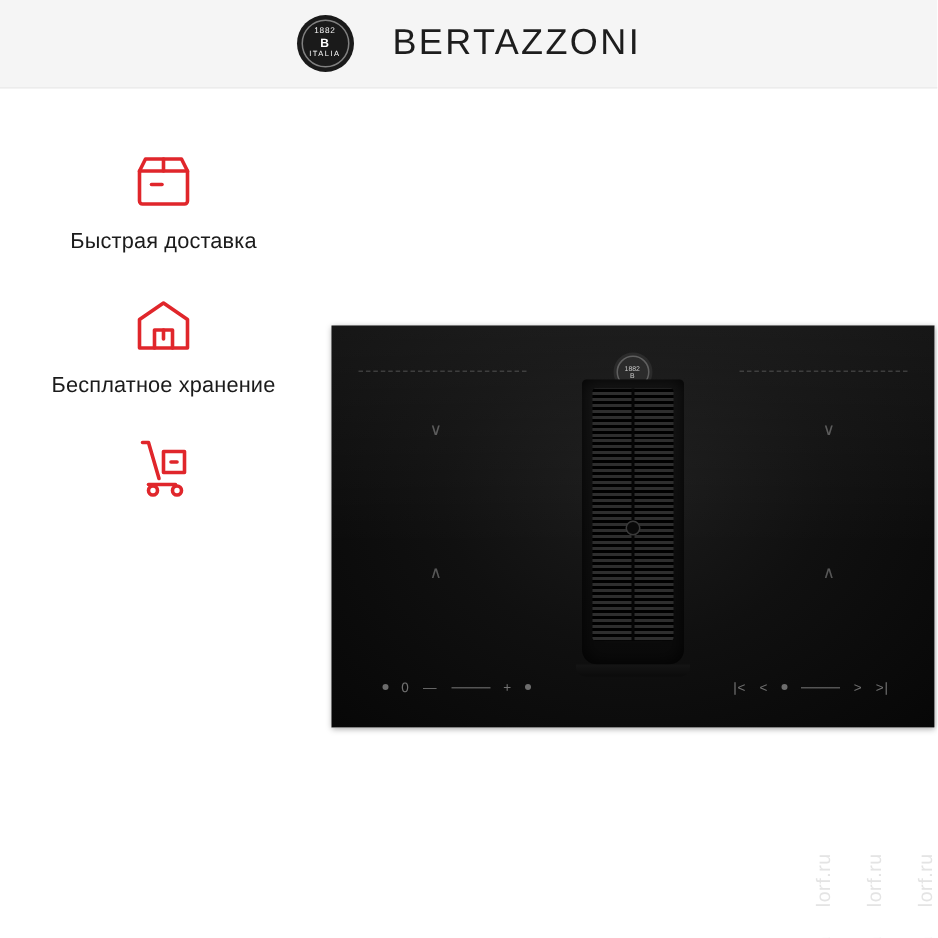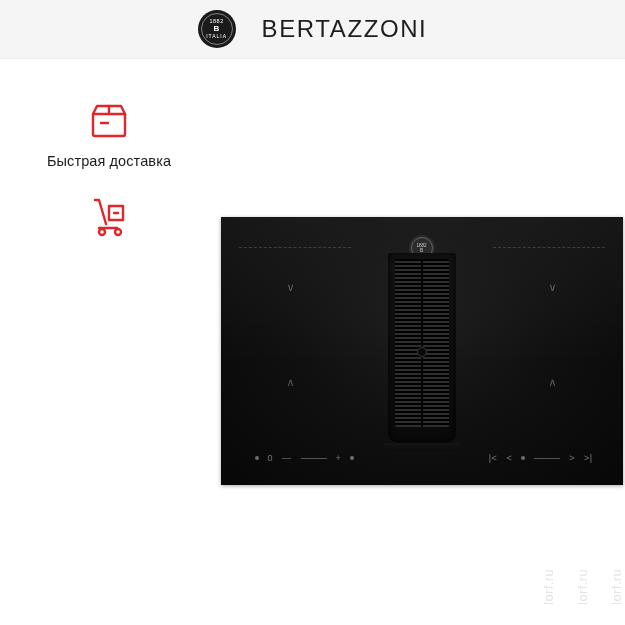--- a/index.html
+++ b/index.html
@@ -308,20 +308,31 @@
           <path d="M6 16h32v20a2 2 0 0 1-2 2H8a2 2 0 0 1-2-2V16z"></path>
           <path d="M6 16l4-8h24l4 8"></path>
           <path d="M22 8v8"></path>
           <path d="M14 25h7"></path>
         </svg>
       </div>
       <div class="benefit-label">Быстрая доставка</div>
     </div>
 
 
+    <div class="benefit">
+      <div class="benefit-icon">
+        <svg width="44" height="44" viewBox="0 0 44 44" fill="none" stroke="#e0262b" stroke-width="2.4" stroke-linejoin="round" stroke-linecap="round">
+          <path d="M6 19L22 8l16 11v19H6V19z"></path>
+          <path d="M16 38V26h12v12"></path>
+          <path d="M22 26v6"></path>
+        </svg>
+      </div>
+      <div class="benefit-label">Бесплатное
+хранение</div>
+    </div>
 
     <div class="benefit">
       <div class="benefit-icon">
         <svg width="44" height="44" viewBox="0 0 44 44" fill="none" stroke="#e0262b" stroke-width="2.4" stroke-linejoin="round" stroke-linecap="round">
           <path d="M8 6h4l7 24"></path>
           <path d="M12 34h18"></path>
           <circle cx="15" cy="38" r="3"></circle>
           <circle cx="31" cy="38" r="3"></circle>
           <rect x="22" y="12" width="14" height="14"></rect>
           <path d="M27 19h4"></path>

